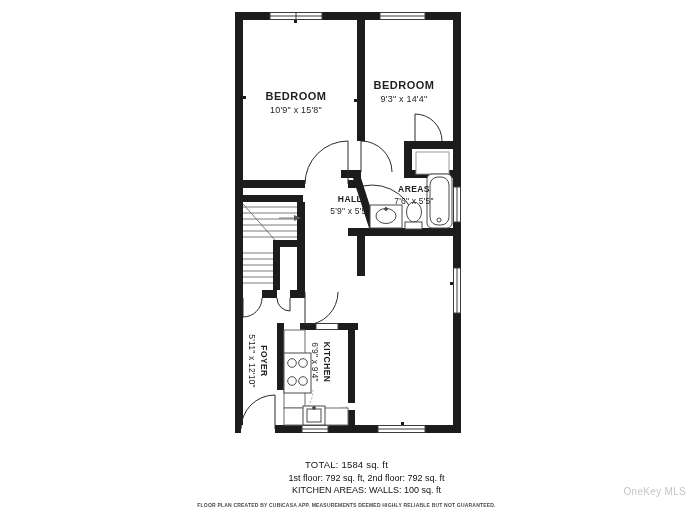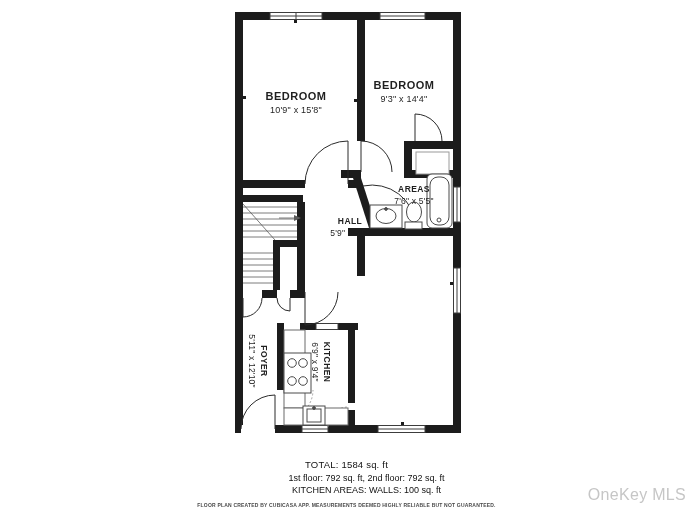--- a/index.html
+++ b/index.html
@@ -20,21 +20,21 @@
   .footer{
     position:absolute;left:0;top:459px;width:693px;text-align:center;color:#111111;
   }
   .footer-total{font-size:9.5px;font-weight:400;letter-spacing:.2px;}
   .footer-floors,.footer-excluded{font-size:9px;font-weight:400;margin-top:2.5px;margin-left:40px;}
   .footer-disclaimer{
     position:absolute;left:0;top:502px;width:693px;text-align:center;
     font-size:5px;letter-spacing:.2px;color:#4a4a4a;font-weight:700;
   }
   .watermark{
-    position:absolute;right:7px;top:486px;font-size:16px;color:#c6c6c6;
+    position:absolute;right:7px;top:486px;font-size:10px;color:#c6c6c6;
     letter-spacing:.3px;
   }
 </style>
 </head>
 <body>
 
 <div class="stage">
 
   <svg class="plan-svg" width="693" height="520" viewBox="0 0 693 520" xmlns="http://www.w3.org/2000/svg">
 
@@ -181,21 +181,21 @@
   <div class="room-label" style="left:296px;top:103px;">
     <div class="room-name">BEDROOM</div>
     <div class="room-dims">10'9" x 15'8"</div>
   </div>
 
   <div class="room-label" style="left:404px;top:92px;">
     <div class="room-name">BEDROOM</div>
     <div class="room-dims">9'3" x 14'4"</div>
   </div>
 
-  <div class="room-label sm" style="left:350px;top:205px;margin-top:22px;">
+  <div class="room-label sm" style="left:350px;top:205px;">
     <div class="room-name">HALL</div>
     <div class="room-dims">5'9" x 5'5"</div>
   </div>
 
   <div class="room-label sm" style="left:414px;top:195px;">
     <div class="room-name">AREAS</div>
     <div class="room-dims">7'6" x 5'5"</div>
   </div>
 
 

